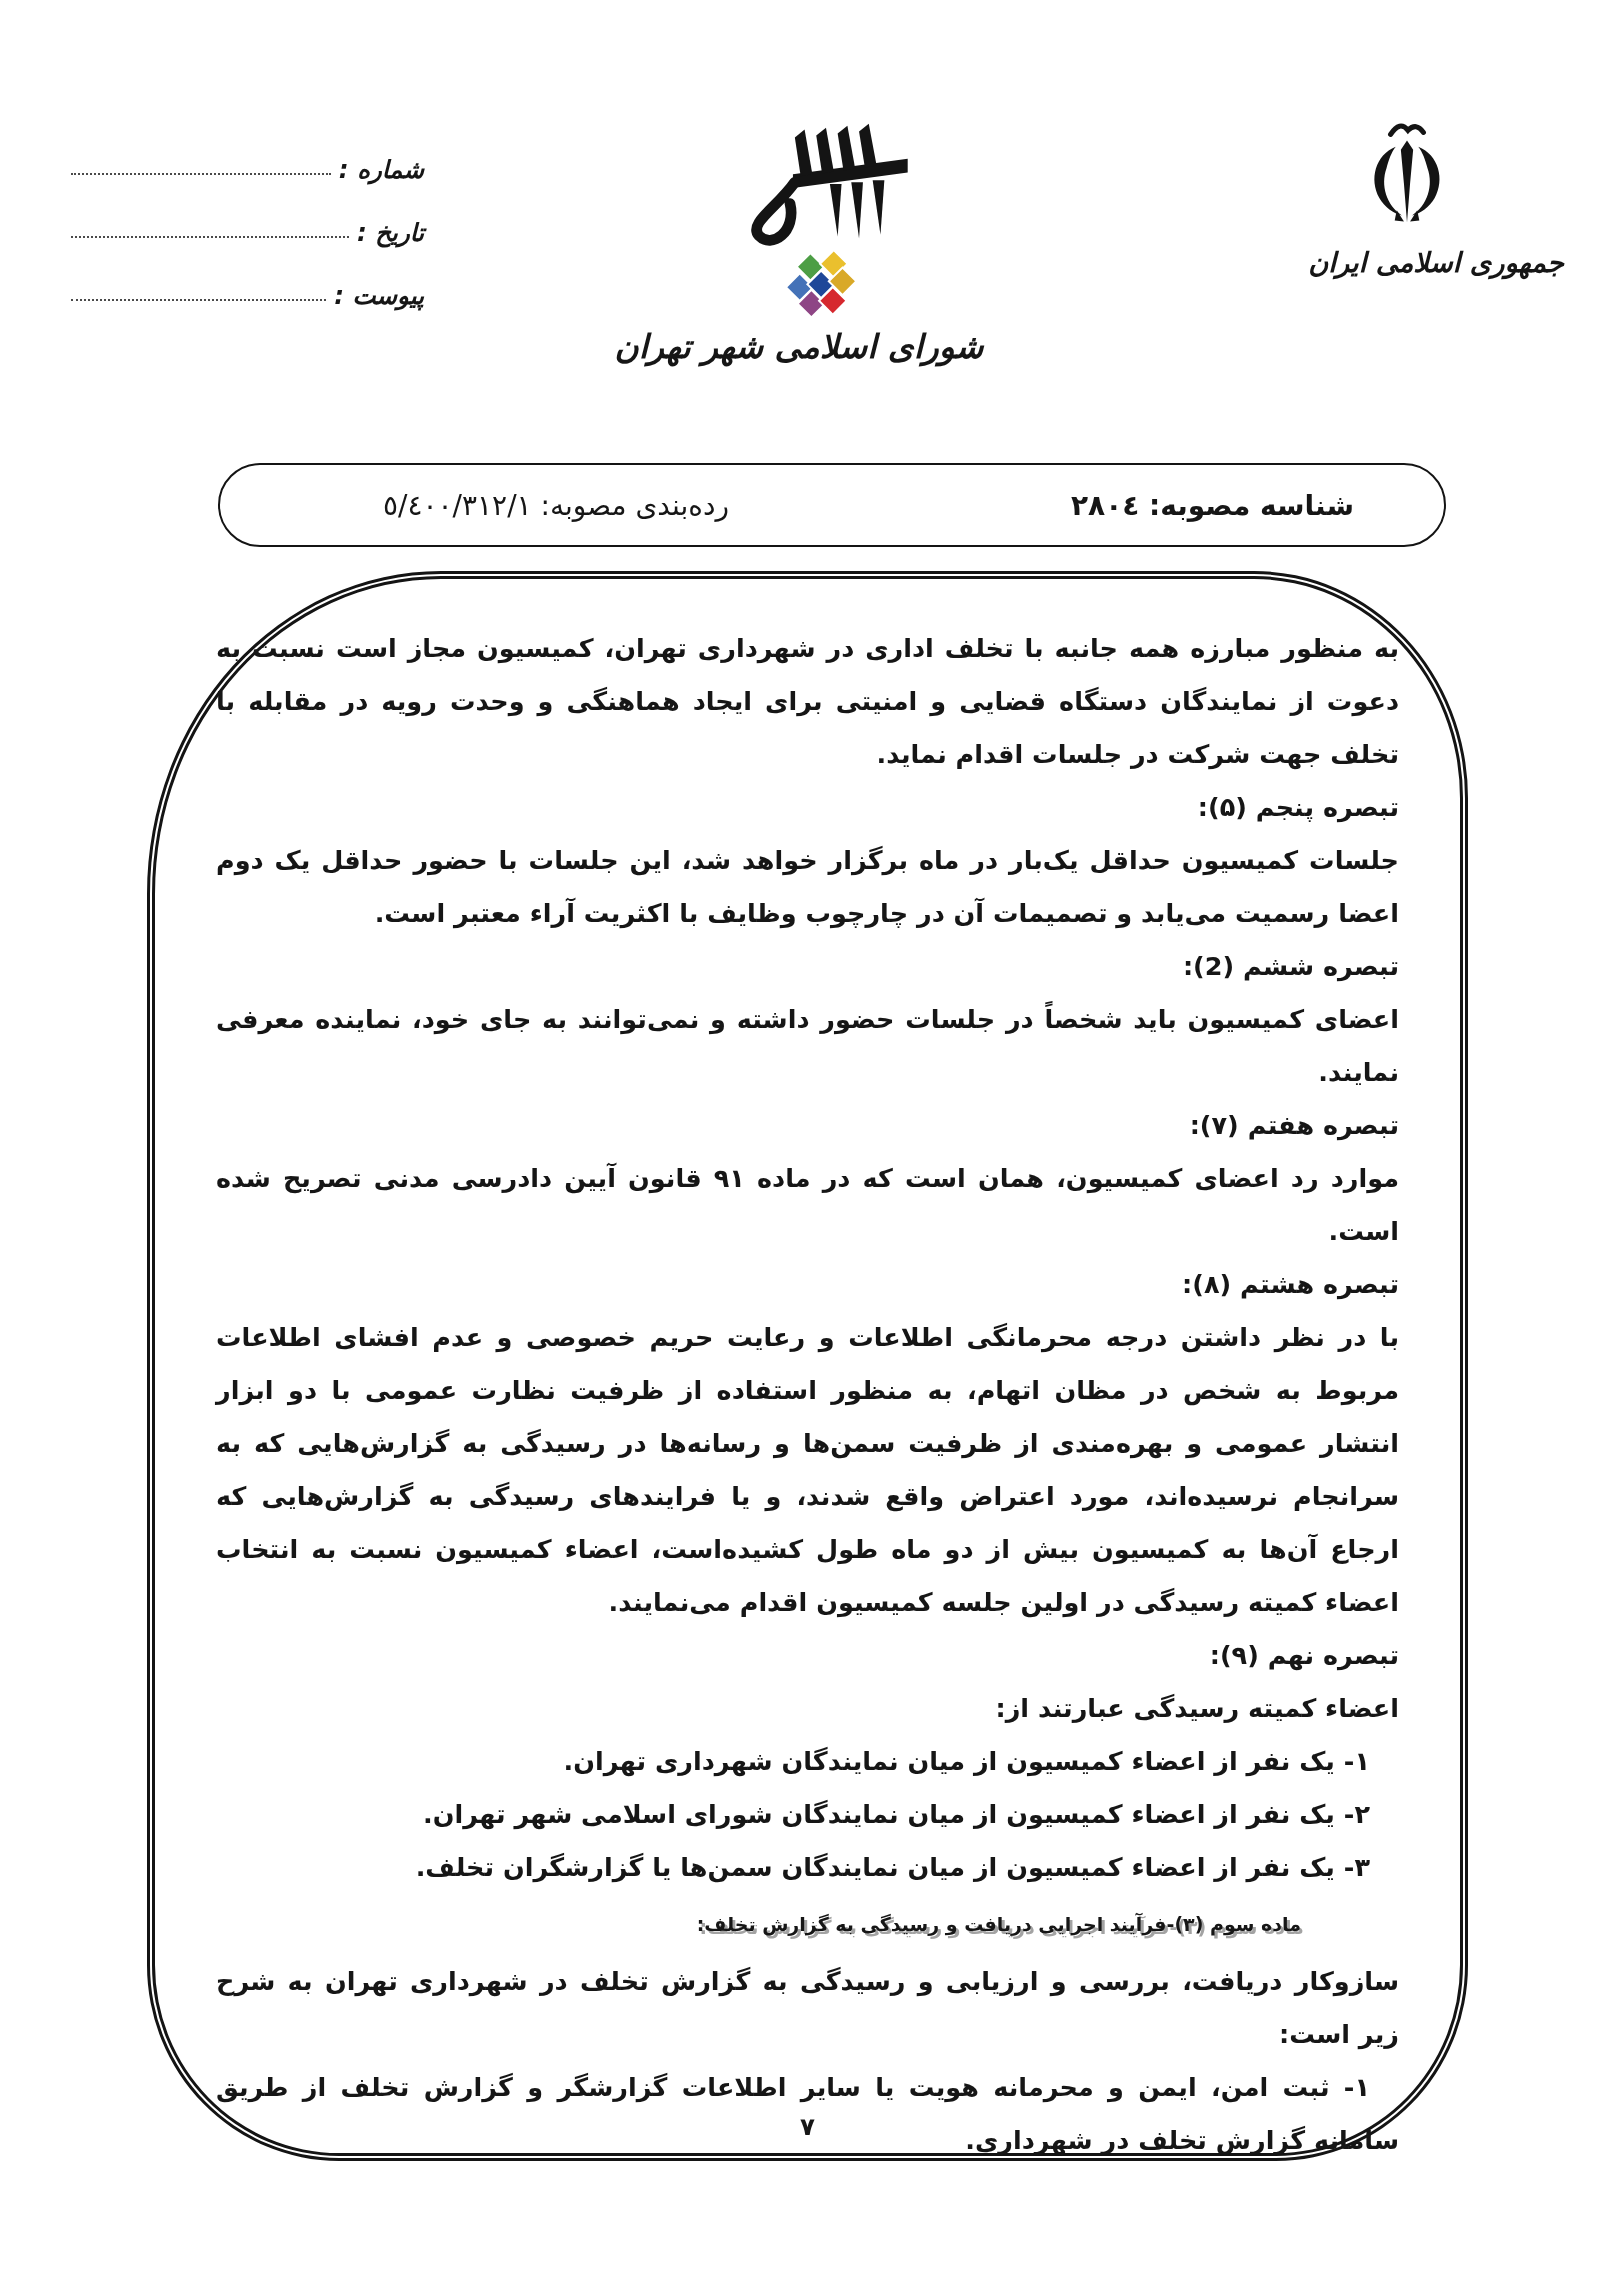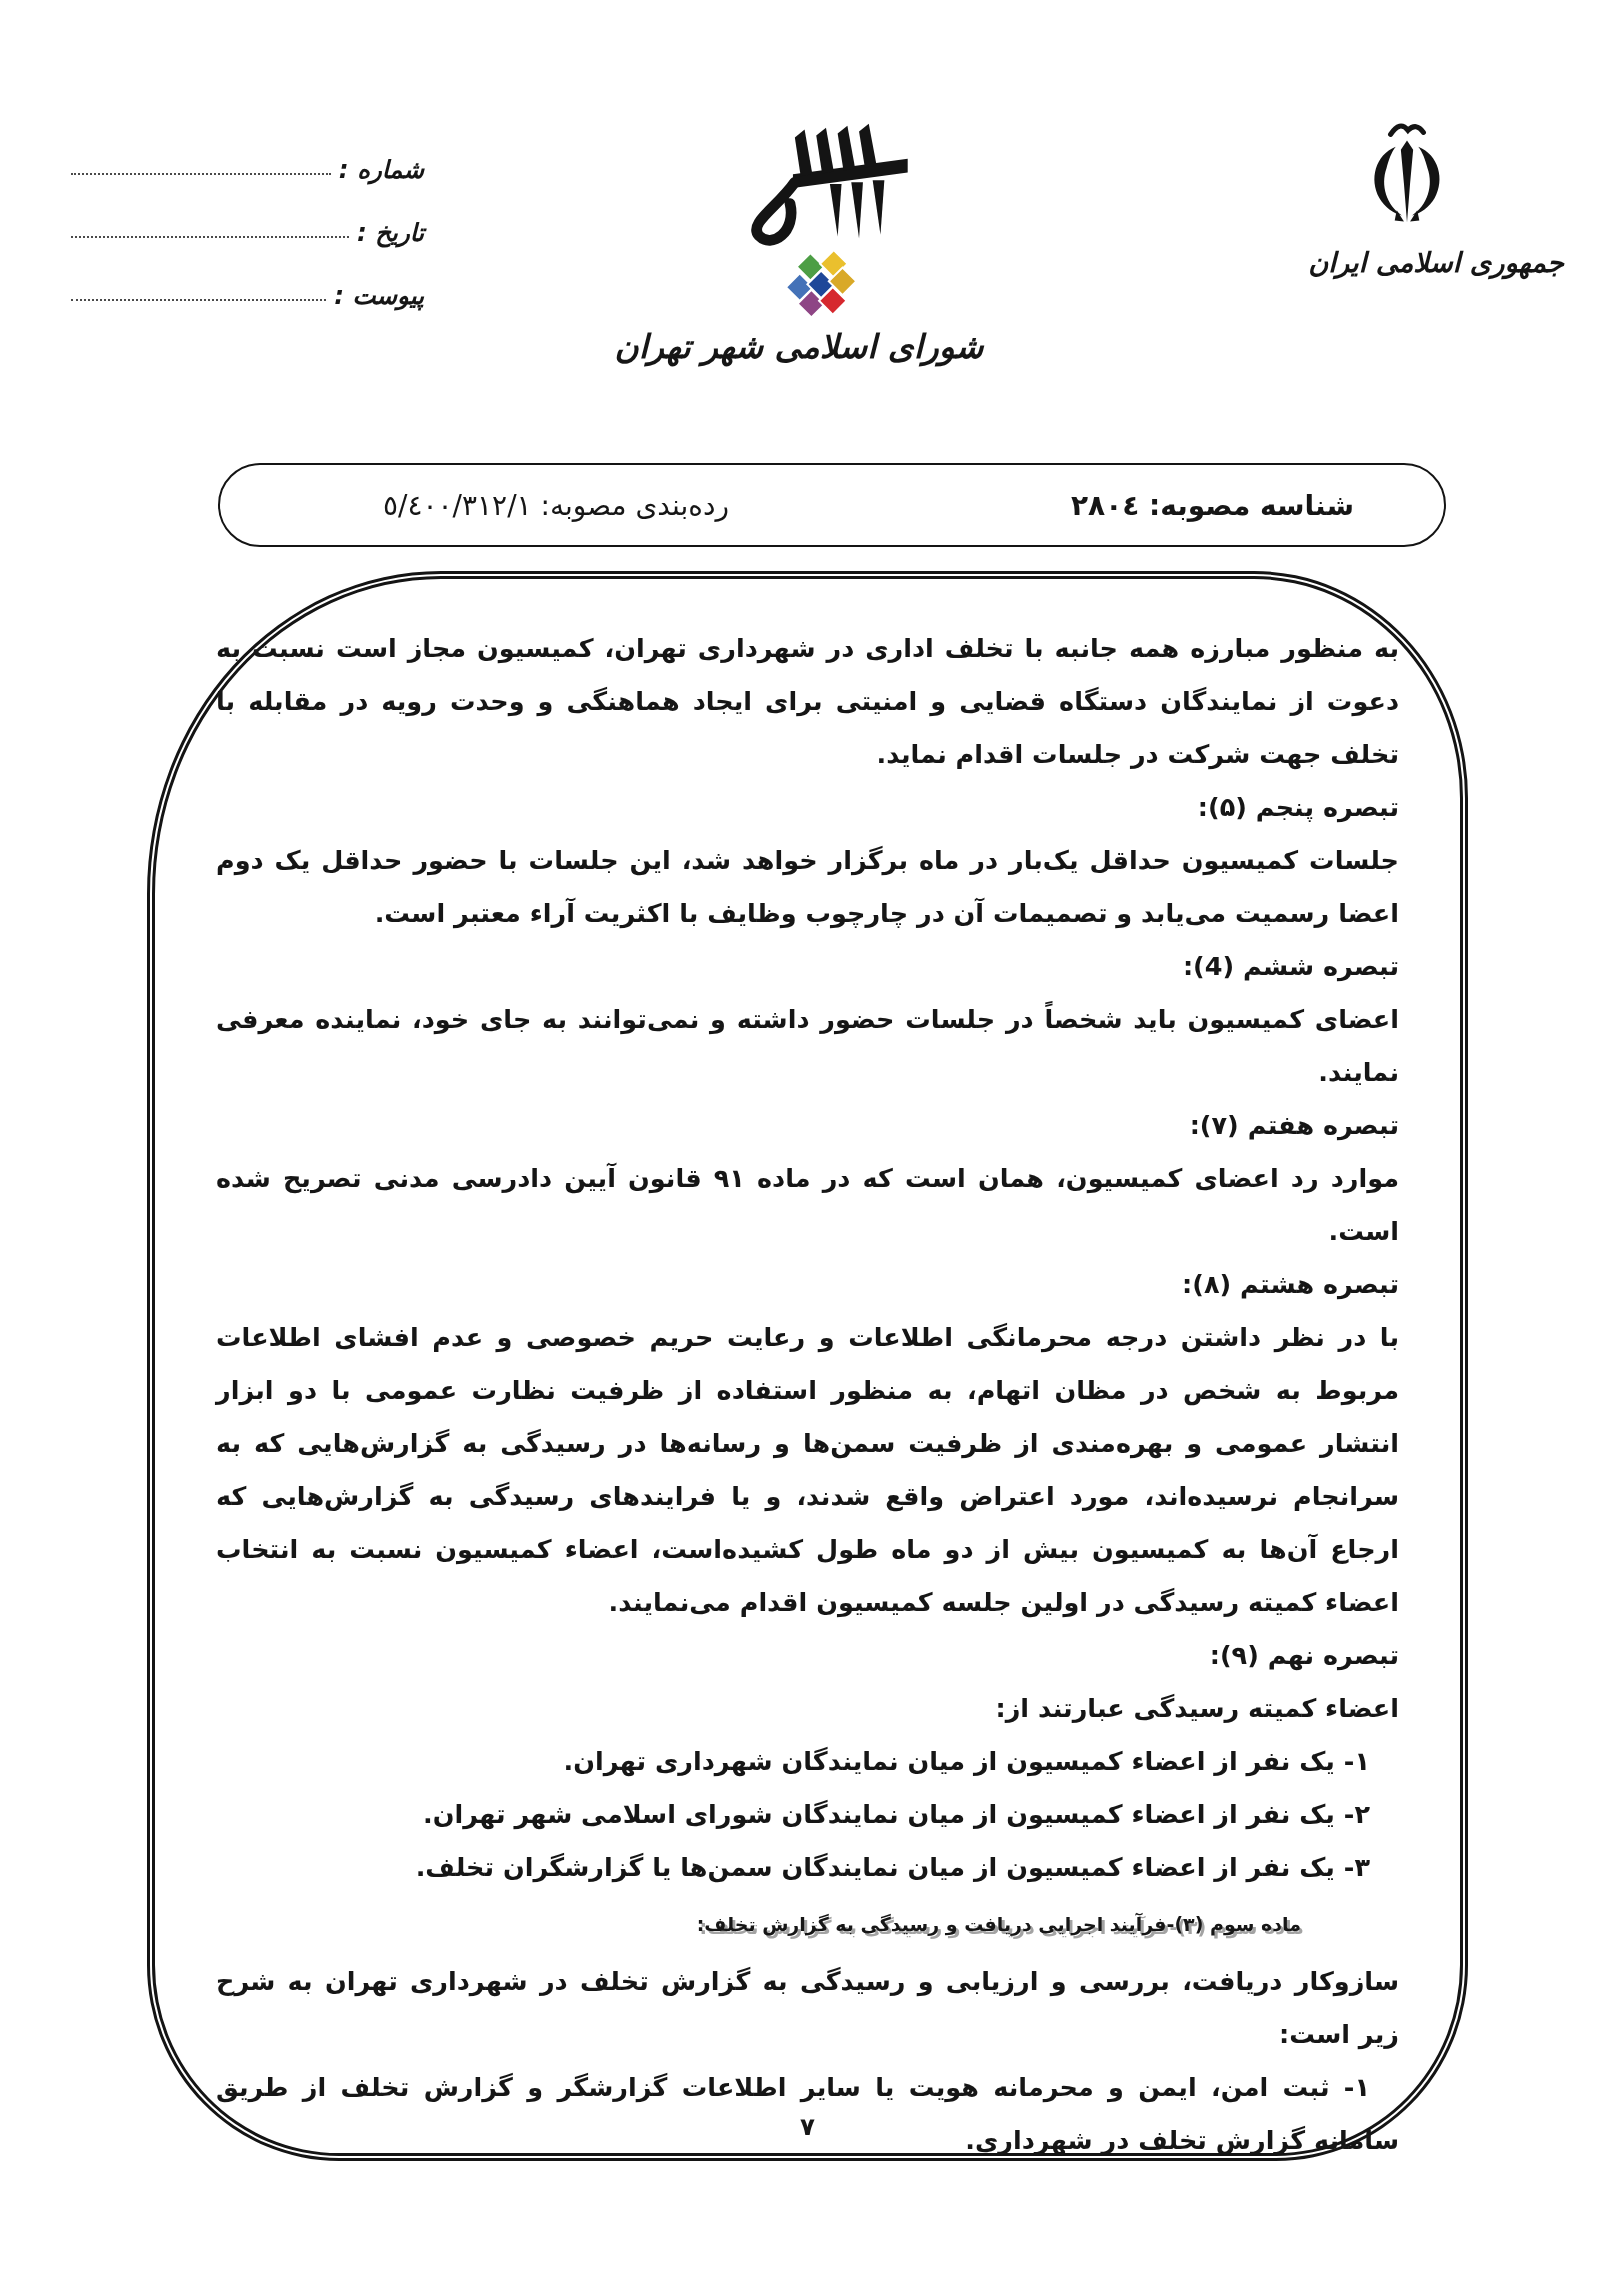--- a/index.html
+++ b/index.html
@@ -98,21 +98,21 @@
 
   <div class="doc-id-box">
     <span class="doc-id">شناسه مصوبه: ٢٨٠٤</span>
     <span class="doc-class">رده‌بندی مصوبه: ٥/٤٠٠/٣١٢/١</span>
   </div>
 
   <div class="main-frame">
     <p class="block">به منظور مبارزه همه جانبه با تخلف اداری در شهرداری تهران، کمیسیون مجاز است نسبت به دعوت از نمایندگان دستگاه قضایی و امنیتی برای ایجاد هماهنگی و وحدت رویه در مقابله با تخلف جهت شرکت در جلسات اقدام نماید.</p>
     <p class="block head">تبصره پنجم (۵):</p>
     <p class="block">جلسات کمیسیون حداقل یک‌بار در ماه برگزار خواهد شد، این جلسات با حضور حداقل یک دوم اعضا رسمیت می‌یابد و تصمیمات آن در چارچوب وظایف با اکثریت آراء معتبر است.</p>
-    <p class="block head">تبصره ششم (4):</p>
+    <p class="block head">تبصره ششم (2):</p>
     <p class="block">اعضای کمیسیون باید شخصاً در جلسات حضور داشته و نمی‌توانند به جای خود، نماینده معرفی نمایند.</p>
     <p class="block head">تبصره هفتم (۷):</p>
     <p class="block">موارد رد اعضای کمیسیون، همان است که در ماده ۹۱ قانون آیین دادرسی مدنی تصریح شده است.</p>
     <p class="block head">تبصره هشتم (۸):</p>
     <p class="block">با در نظر داشتن درجه محرمانگی اطلاعات و رعایت حریم خصوصی و عدم افشای اطلاعات مربوط به شخص در مظان اتهام، به منظور استفاده از ظرفیت نظارت عمومی با دو ابزار انتشار عمومی و بهره‌مندی از ظرفیت سمن‌ها و رسانه‌ها در رسیدگی به گزارش‌هایی که به سرانجام نرسیده‌اند، مورد اعتراض واقع شدند، و یا فرایندهای رسیدگی به گزارش‌هایی که ارجاع آن‌ها به کمیسیون بیش از دو ماه طول کشیده‌است، اعضاء کمیسیون نسبت به انتخاب اعضاء کمیته رسیدگی در اولین جلسه کمیسیون اقدام می‌نمایند.</p>
     <p class="block head">تبصره نهم (۹):</p>
     <p class="block head">اعضاء کمیته رسیدگی عبارتند از:</p>
     <p class="block item">۱- یک نفر از اعضاء کمیسیون از میان نمایندگان شهرداری تهران.</p>
     <p class="block item">۲- یک نفر از اعضاء کمیسیون از میان نمایندگان شورای اسلامی شهر تهران.</p>
     <p class="block item">۳- یک نفر از اعضاء کمیسیون از میان نمایندگان سمن‌ها یا گزارشگران تخلف.</p>

